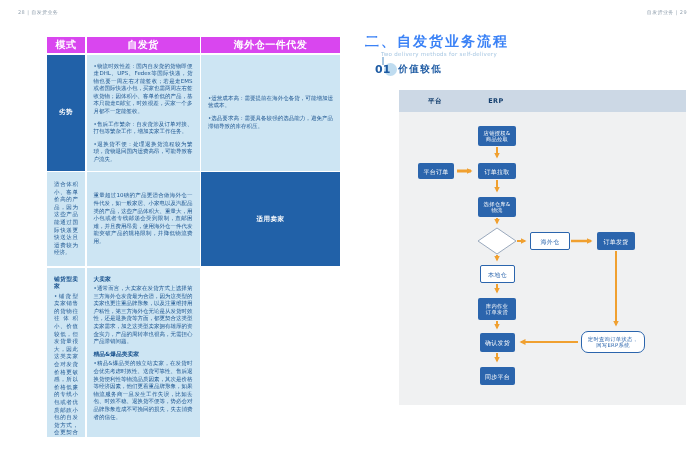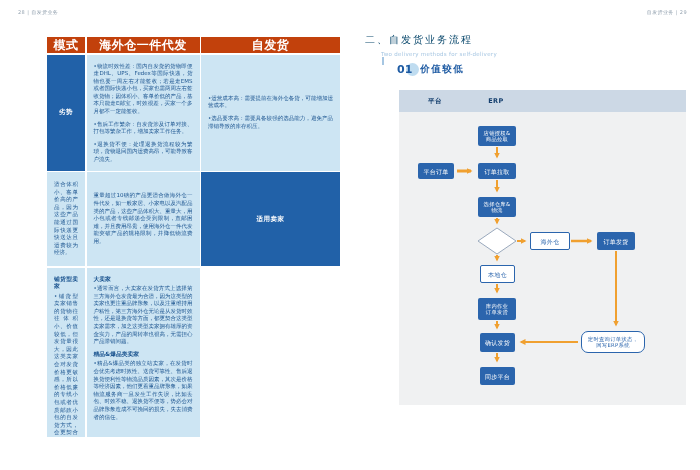--- a/index.html
+++ b/index.html
@@ -6,38 +6,38 @@
   body{width:700px;height:470px;position:relative;background:#ffffff;
        font-family:"DejaVu Sans","Liberation Sans",sans-serif;overflow:hidden;color:#1c5590}
   .page-header{position:absolute;top:9px;font-size:5px;color:#97a5b2;letter-spacing:.4px}
   .page-header.left{left:18px}
   .page-header.right{right:13px}
 
   
   .cmp-table{position:absolute;left:47px;top:37px;width:293px;
              display:grid;grid-template-columns:38px 113px 139px;
              grid-template-rows:16px 116px 94px 169px;gap:1.5px;background:#fff}
-  .th{background:#c2410c;color:#fff;font-size:12px;font-weight:bold;
+  .th{background:#d946ef;color:#fff;font-size:10px;font-weight:bold;
       display:flex;align-items:center;justify-content:center;letter-spacing:.5px}
   .rl{background:#2161a8;color:#fff;font-size:6.5px;font-weight:bold;
       display:flex;align-items:center;justify-content:center;text-align:right;letter-spacing:.5px}
   .td{background:#cde5f3;color:#1c5590;font-size:5.5px;line-height:7.6px;
       padding:8px 7px;overflow:hidden;text-align:justify}
   .td.vc{display:flex;flex-direction:column;justify-content:center}
   .td p{margin:0 0 5px 0}
   .td p:last-child{margin-bottom:0}
   .td .sub{font-weight:bold;margin:3px 0 2px 0;font-size:5.8px}
   .td .sub:first-child{margin-top:0}
 
   
-  .rp-title{position:absolute;left:365px;top:33px;font-size:10px;font-weight:normal;
-            color:#0c4a6e;letter-spacing:2px}
+  .rp-title{position:absolute;left:365px;top:33px;font-size:14px;font-weight:bold;
+            color:#3b82f6;letter-spacing:2px}
   .rp-sub{position:absolute;left:381px;top:51px;font-size:5.5px;color:#a6c6e2;letter-spacing:.3px}
   .rp-tick{position:absolute;left:382px;top:57px;width:1.5px;height:8px;background:#a6c6e2}
-  .rp-section{position:absolute;left:397px;top:63px;display:flex;align-items:center}
+  .rp-section{position:absolute;left:375px;top:63px;display:flex;align-items:center}
   .rp-num{font-size:11px;font-weight:bold;color:#1e5ba3;position:relative;z-index:2}
   .rp-dot{width:13px;height:13px;border-radius:50%;background:#bfdcf0;
           margin-left:-6px;margin-right:1px;position:relative;z-index:1}
   .rp-stitle{font-size:9.5px;font-weight:bold;color:#1e5ba3;letter-spacing:1.5px;
              position:relative;z-index:2}
 
   
   .flow{position:absolute;left:399px;top:90px;width:287px;height:315px;background:#f0f1f2}
   .flow-band{position:absolute;left:0;top:0;width:287px;height:22px;background:#ccd8e5}
   .band-label{position:absolute;top:0;height:22px;line-height:22px;text-align:center;
@@ -52,22 +52,22 @@
   .flow svg{position:absolute;left:0;top:0;pointer-events:none}
 </style>
 </head>
 <body>
 
 <div class="page-header left">28 | 自发货业务</div>
 <div class="page-header right">自发货业务 | 29</div>
 
 <div class="cmp-table">
   <div class="th">模式</div>
+  <div class="th">自发货</div>
   <div class="th">海外仓一件代发</div>
-  <div class="th">自发货</div>
 
   <div class="rl">劣势</div>
   <div class="td">
     <p>•物流时效性差：国内自发货的货物即便走DHL、UPS、Fedex等国际快递，货物也要一周左右才能签收；若是走EMS或者国际快递小包，买家也需两周左右签收货物；因体积小、客单价低的产品，基本只能走E邮宝，时效很差，买家一个多月都不一定能签收。</p>
     <p>•售后工作繁杂：自发货涉及订单对接、打包等繁杂工作，增加卖家工作任务。</p>
     <p>•退换货不便：处理退换货流程较为繁琐，货物退回国内运费高昂，可能导致客户流失。</p>
   </div>
   <div class="td vc">
     <p>•运营成本高：需要提前在海外仓备货，可能增加运营成本。</p>
     <p>•选品要求高：需要具备较强的选品能力，避免产品滞销导致的库存积压。</p>

